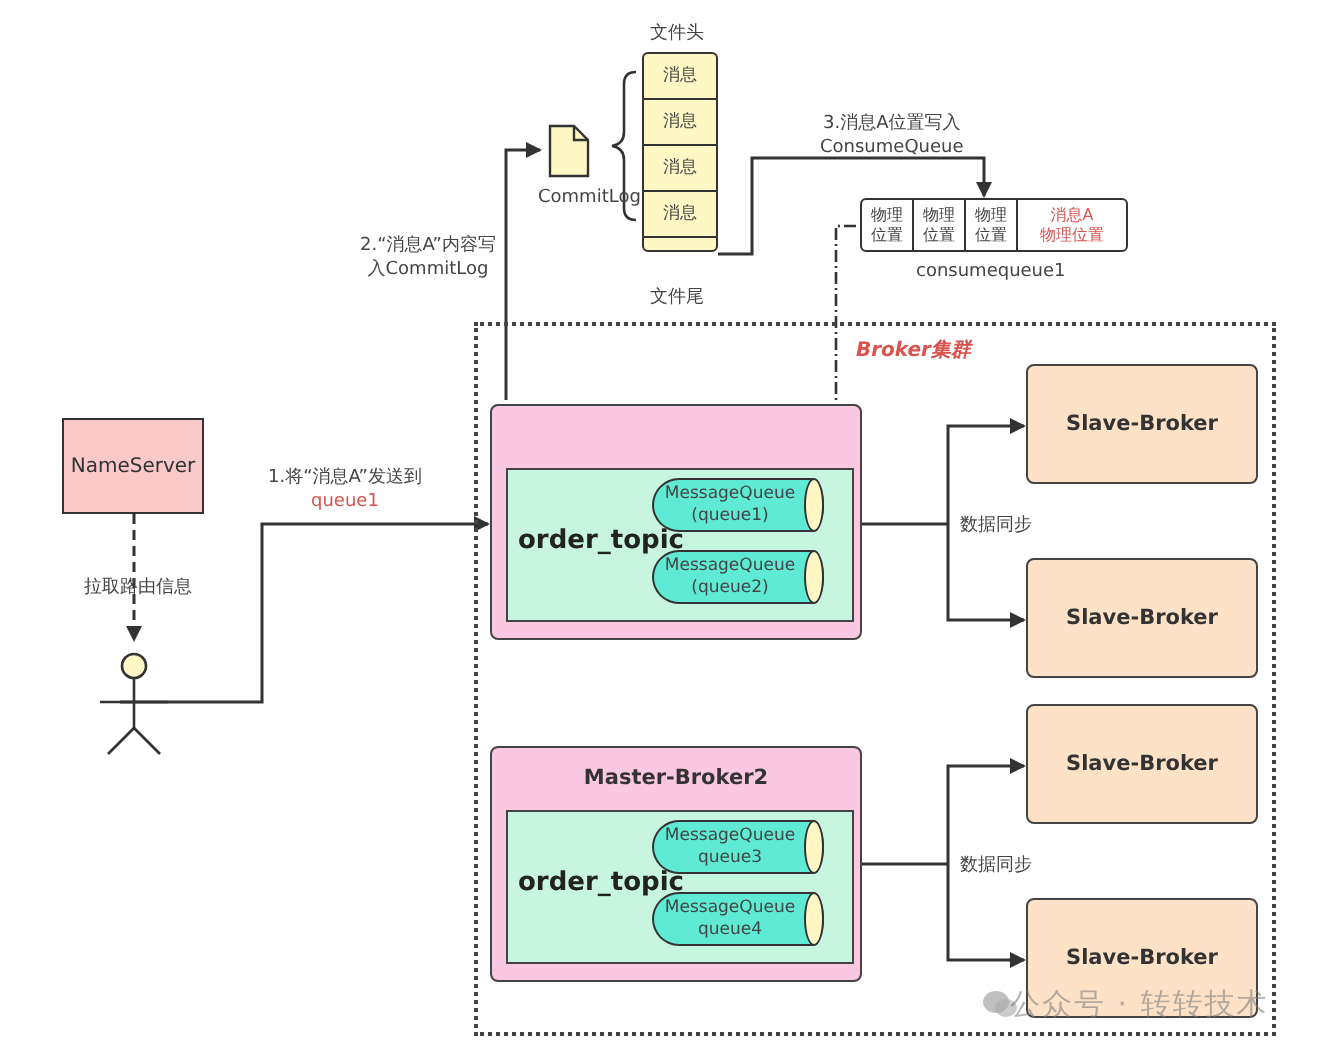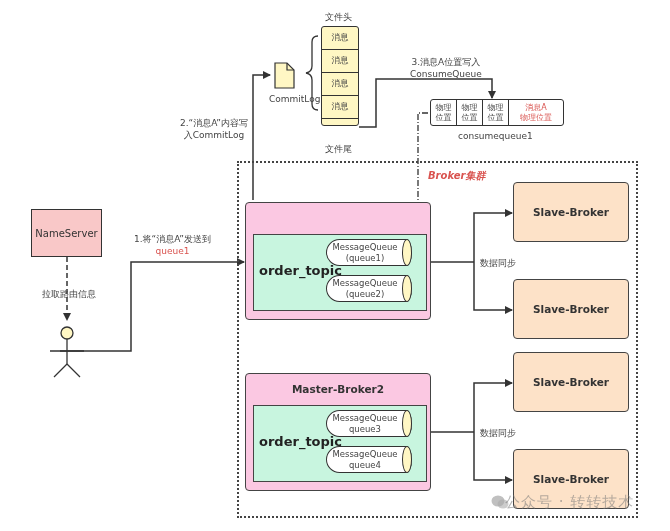--- a/index.html
+++ b/index.html
@@ -24,21 +24,21 @@
   .cq .c { width: 25px; border-right: 1px solid #333; font-size: 8px; line-height: 10px; display: flex;
     align-items: center; justify-content: center; text-align: center; color: #444; }
   .cq .c.last { flex: 1; border-right: none; color: #d9534f; }
 
   .cluster { left: 237px; top: 161px; width: 401px; height: 357px; border: 2px dotted #444; box-sizing: border-box; }
 
   .master { width: 186px; height: 118px; background: #fbc8e2; border: 1.5px solid #444; border-radius: 4px; box-sizing: border-box; }
   .master .title { position: absolute; left: 0; right: 0; top: 9px; text-align: center; font-weight: bold; font-size: 10.5px; color: #333; }
   .topic { position: absolute; left: 7px; top: 31px; width: 174px; height: 77px; background: #c8f5df; border: 1.5px solid #444; box-sizing: border-box; }
   .topic .tname { position: absolute; left: 5px; top: 28px; font-weight: bold; font-size: 13px; color: #222; }
-  .mq { position: absolute; left: 72px; width: 86px; height: 27px; background: #ffffff; border: 1.3px solid #333;
+  .mq { position: absolute; left: 72px; width: 86px; height: 27px; background: #5eead4; border: 1.3px solid #333;
     border-radius: 14px 6px 6px 14px / 14px 14px 14px 14px; box-sizing: border-box; font-size: 8.5px; line-height: 11px;
     display: flex; flex-direction: column; align-items: center; justify-content: center; color: #444; }
   .mq::after { content: ""; position: absolute; right: -1px; top: -1px; width: 10px; height: 27px; border: 1.3px solid #333;
     border-radius: 50%; box-sizing: border-box; background: #fff7c4; }
   .mq span { position: relative; z-index: 1; padding-right: 8px; }
 
   .slave { width: 116px; height: 60px; background: #fde2c8; border: 1.5px solid #444; border-radius: 4px; box-sizing: border-box;
     display: flex; align-items: center; justify-content: center; font-weight: bold; font-size: 10.5px; color: #333; }
 
   .watermark { position: absolute; left: 505px; top: 493px; font-size: 15px; color: rgba(120,120,120,0.55); letter-spacing: 1px; white-space: nowrap; }

